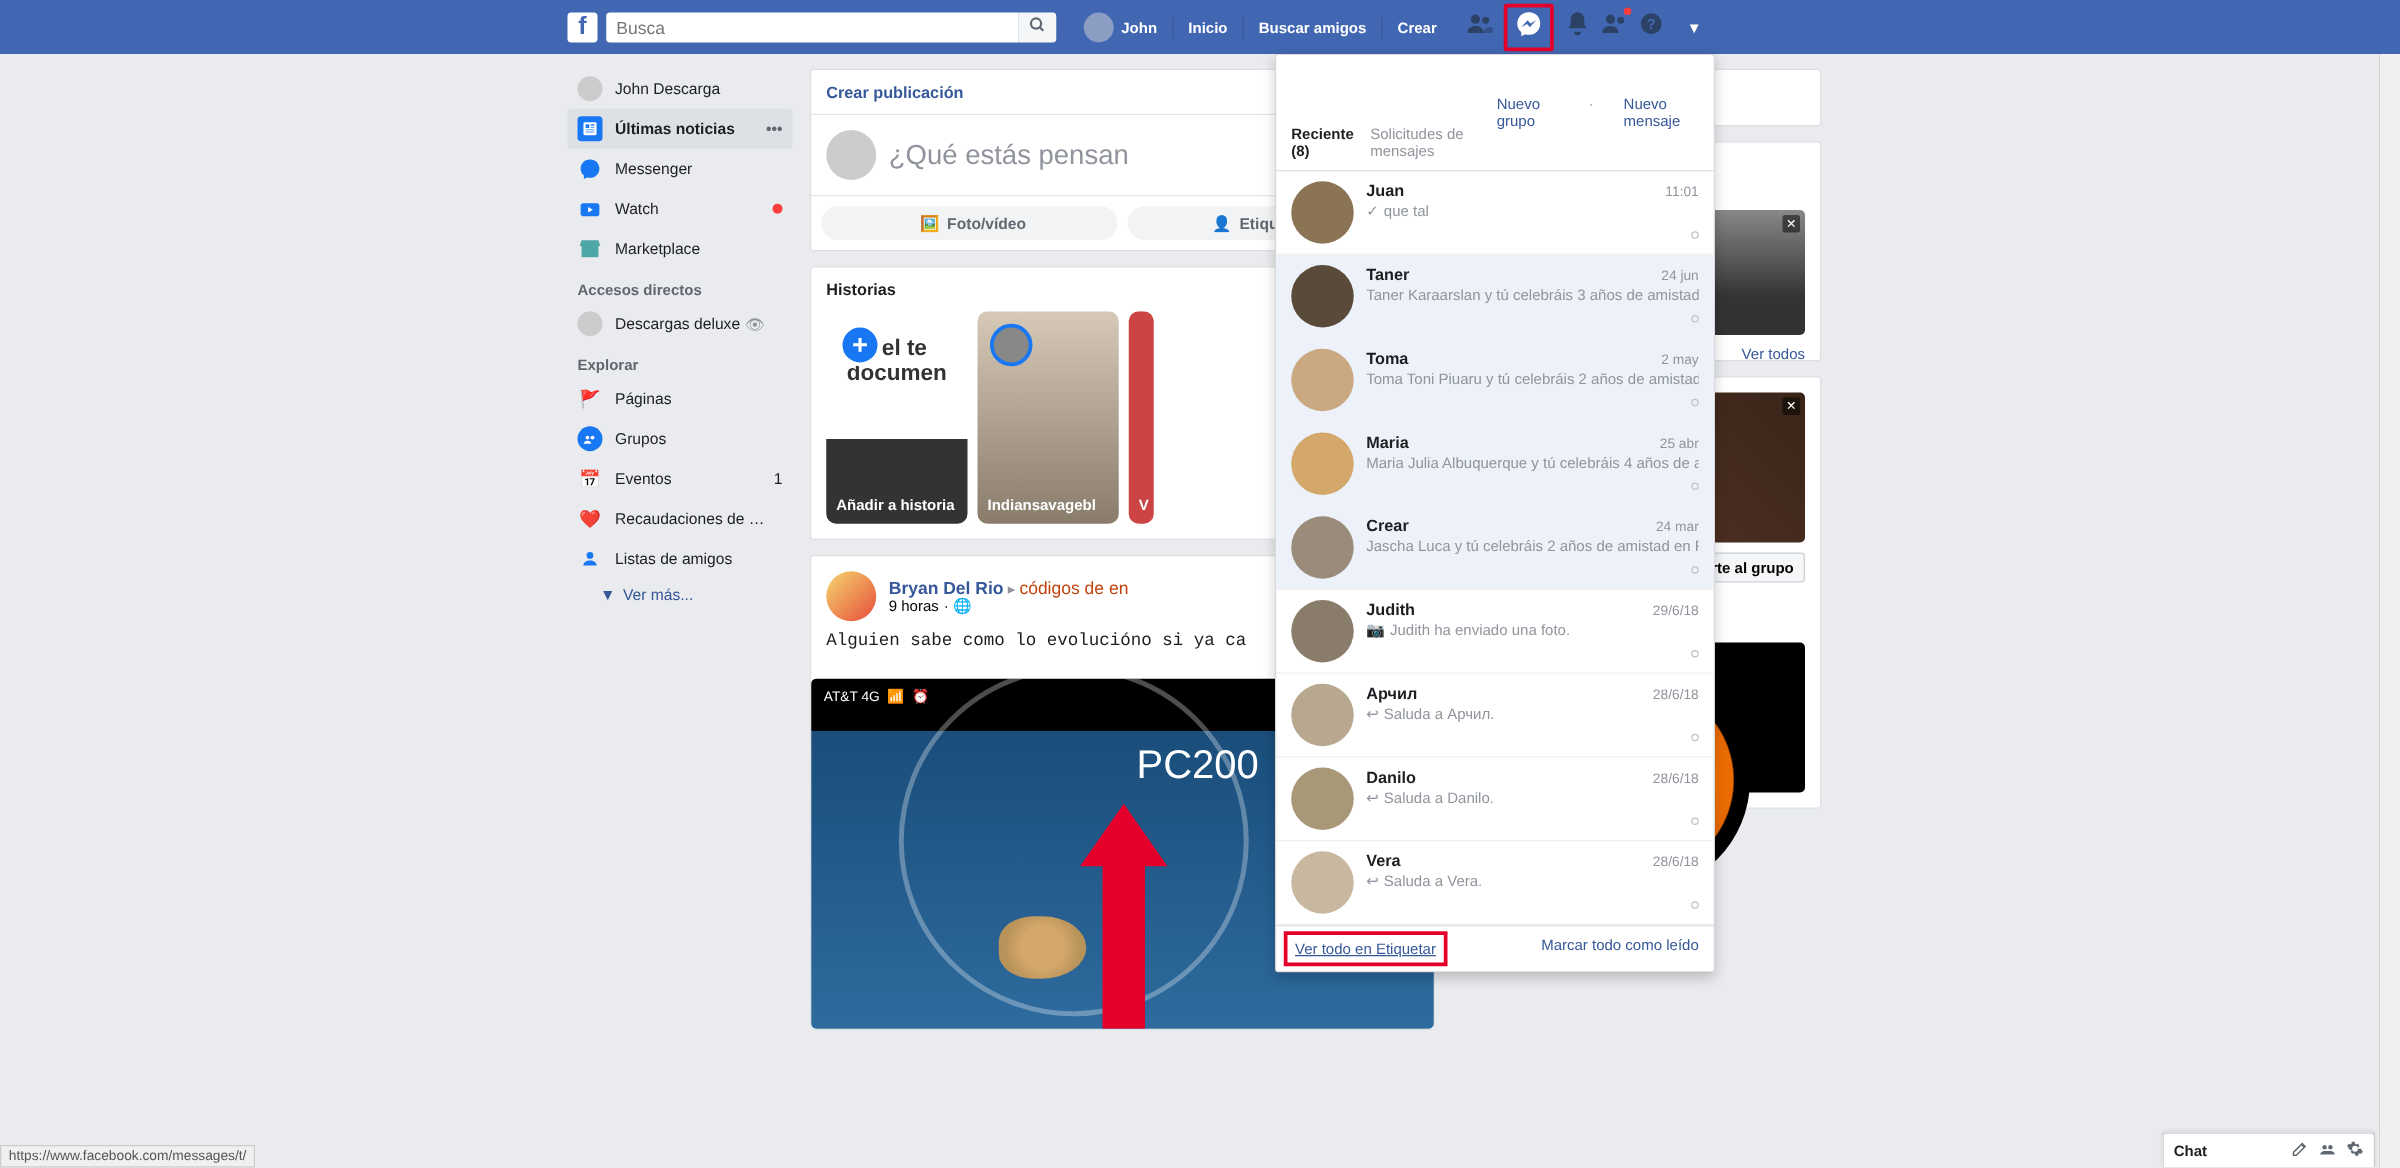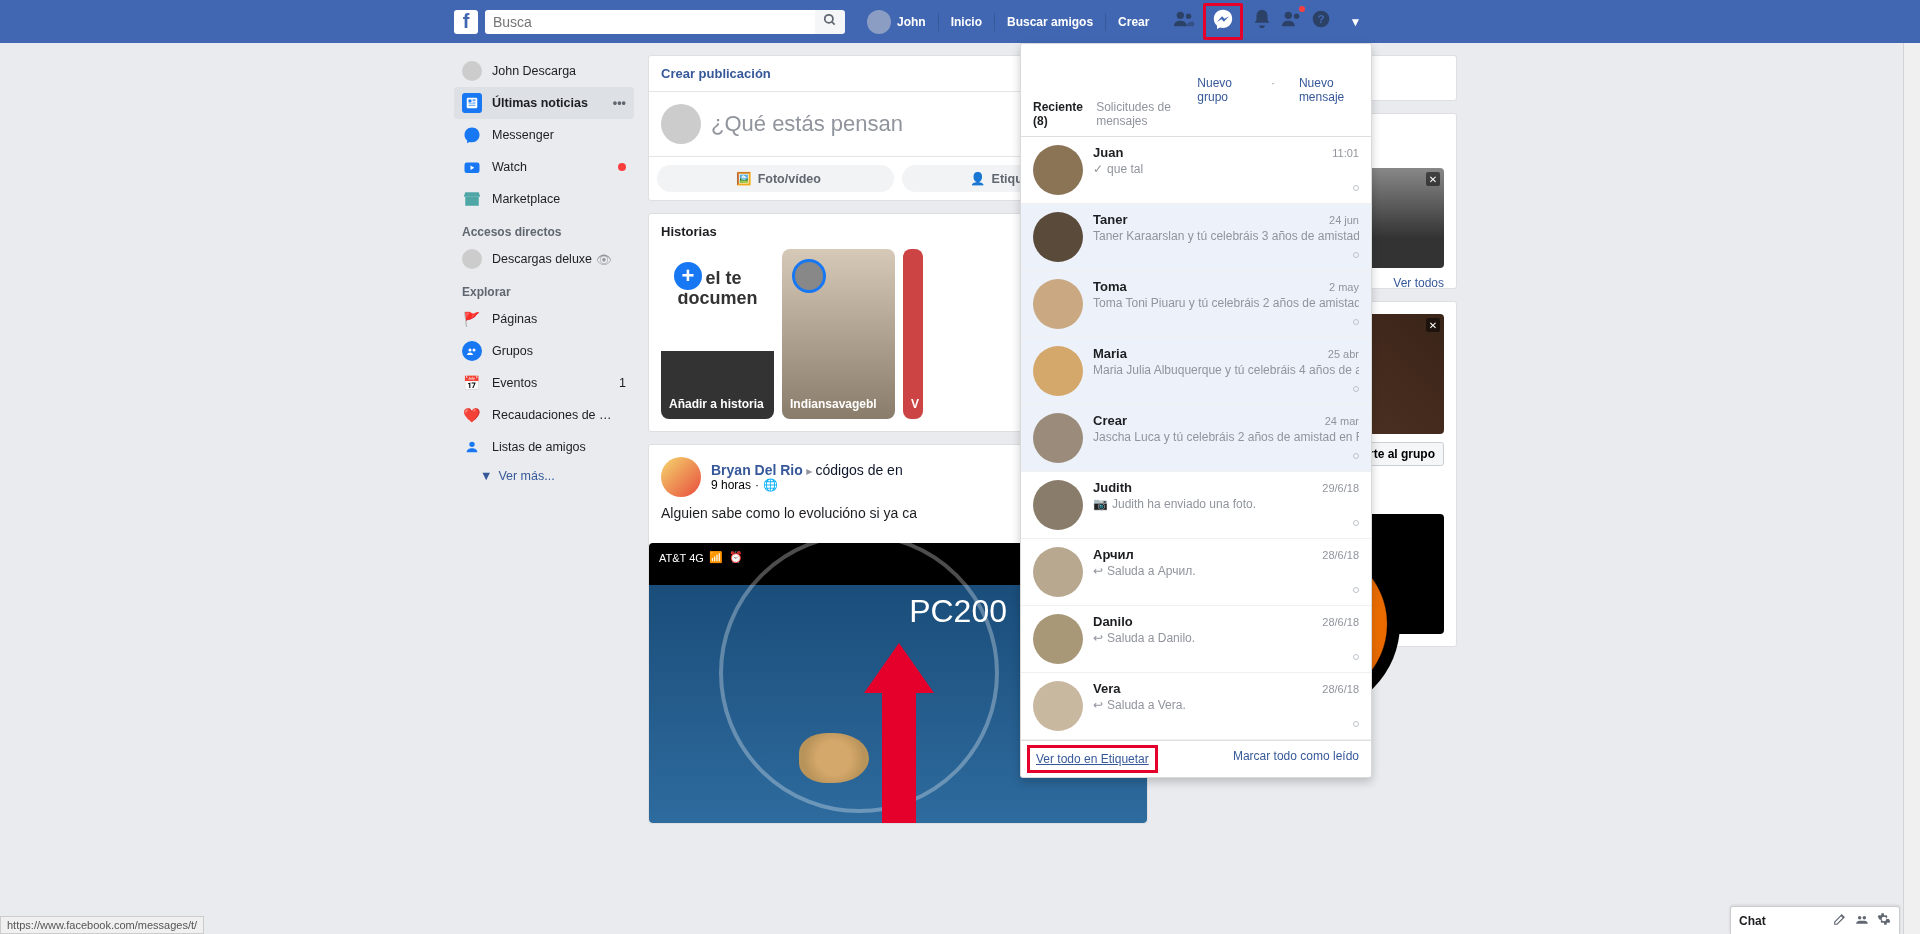--- a/index.html
+++ b/index.html
@@ -43,23 +43,23 @@
 .stories-header { padding: 10px 12px; font-weight: bold; font-size: 13px; color: #1c1e21; }
 .stories-row { display: flex; gap: 8px; padding: 0 12px 12px; overflow: hidden; }
 .story { width: 113px; height: 170px; border-radius: 8px; background: #555; position: relative; color: #fff; font-weight: bold; font-size: 12px; flex-shrink: 0; }
 .story-label { position: absolute; bottom: 8px; left: 8px; right: 8px; }
 .story-plus { position: absolute; top: 10px; left: 10px; width: 34px; height: 34px; background: #1877f2; border-radius: 50%; display: flex; align-items: center; justify-content: center; color: #fff; font-size: 22px; border: 3px solid #fff; }
 .story-ring { position: absolute; top: 10px; left: 10px; width: 34px; height: 34px; border: 3px solid #1877f2; border-radius: 50%; background: #888; }
 .post { padding: 12px; }
 .post-header { display: flex; align-items: center; }
 .post-avatar { width: 40px; height: 40px; border-radius: 50%; background: linear-gradient(135deg, #f5d76e, #e74c3c); margin-right: 10px; }
 .post-author { color: #365899; font-weight: bold; font-size: 14px; }
-.post-group { color: #0f172a; font-weight: normal; font-size: 14px; }
+.post-group { color: #c2410c; font-weight: normal; font-size: 14px; }
 .post-meta { color: #000000; font-size: 12px; display: flex; align-items: center; gap: 4px; }
-.post-text { margin-top: 8px; font-size: 14px; }
+.post-text { margin-top: 8px; font-size: 14px; font-family: Liberation Mono, monospace; }
 .post-image { margin-top: 10px; width: 100%; height: 280px; background: linear-gradient(180deg, #000 0%, #000 15%, #1a4d7a 15%, #2e6b9e 100%); position: relative; border-radius: 4px; overflow: hidden; }
 .post-image-topbar { position: absolute; top: 8px; left: 10px; color: #fff; font-size: 11px; display: flex; align-items: center; gap: 6px; }
 .post-image-pc { position: absolute; top: 50px; right: 140px; color: #fff; font-size: 32px; font-weight: 300; }
 .pokemon { position: absolute; bottom: 40px; left: 150px; width: 70px; height: 50px; background: radial-gradient(circle, #d4a76a 40%, #b8935a 70%); border-radius: 40% 50% 50% 40%; }
 .red-arrow { position: absolute; bottom: 0; left: 215px; width: 70px; height: 180px; }
 .red-arrow-stem { position: absolute; bottom: 0; left: 18px; width: 34px; height: 140px; background: #e4002b; }
 .red-arrow-head { position: absolute; bottom: 130px; left: 0; width: 0; height: 0; border-left: 35px solid transparent; border-right: 35px solid transparent; border-bottom: 50px solid #e4002b; }
 .circle-outline { position: absolute; bottom: 10px; left: 70px; width: 280px; height: 280px; border: 4px solid rgba(255,255,255,0.3); border-radius: 50%; }
 .right-col { width: 295px; margin-left: 14px; }
 .right-header { font-size: 14px; font-weight: bold; color: #1c1e21; padding: 2px 0; }

